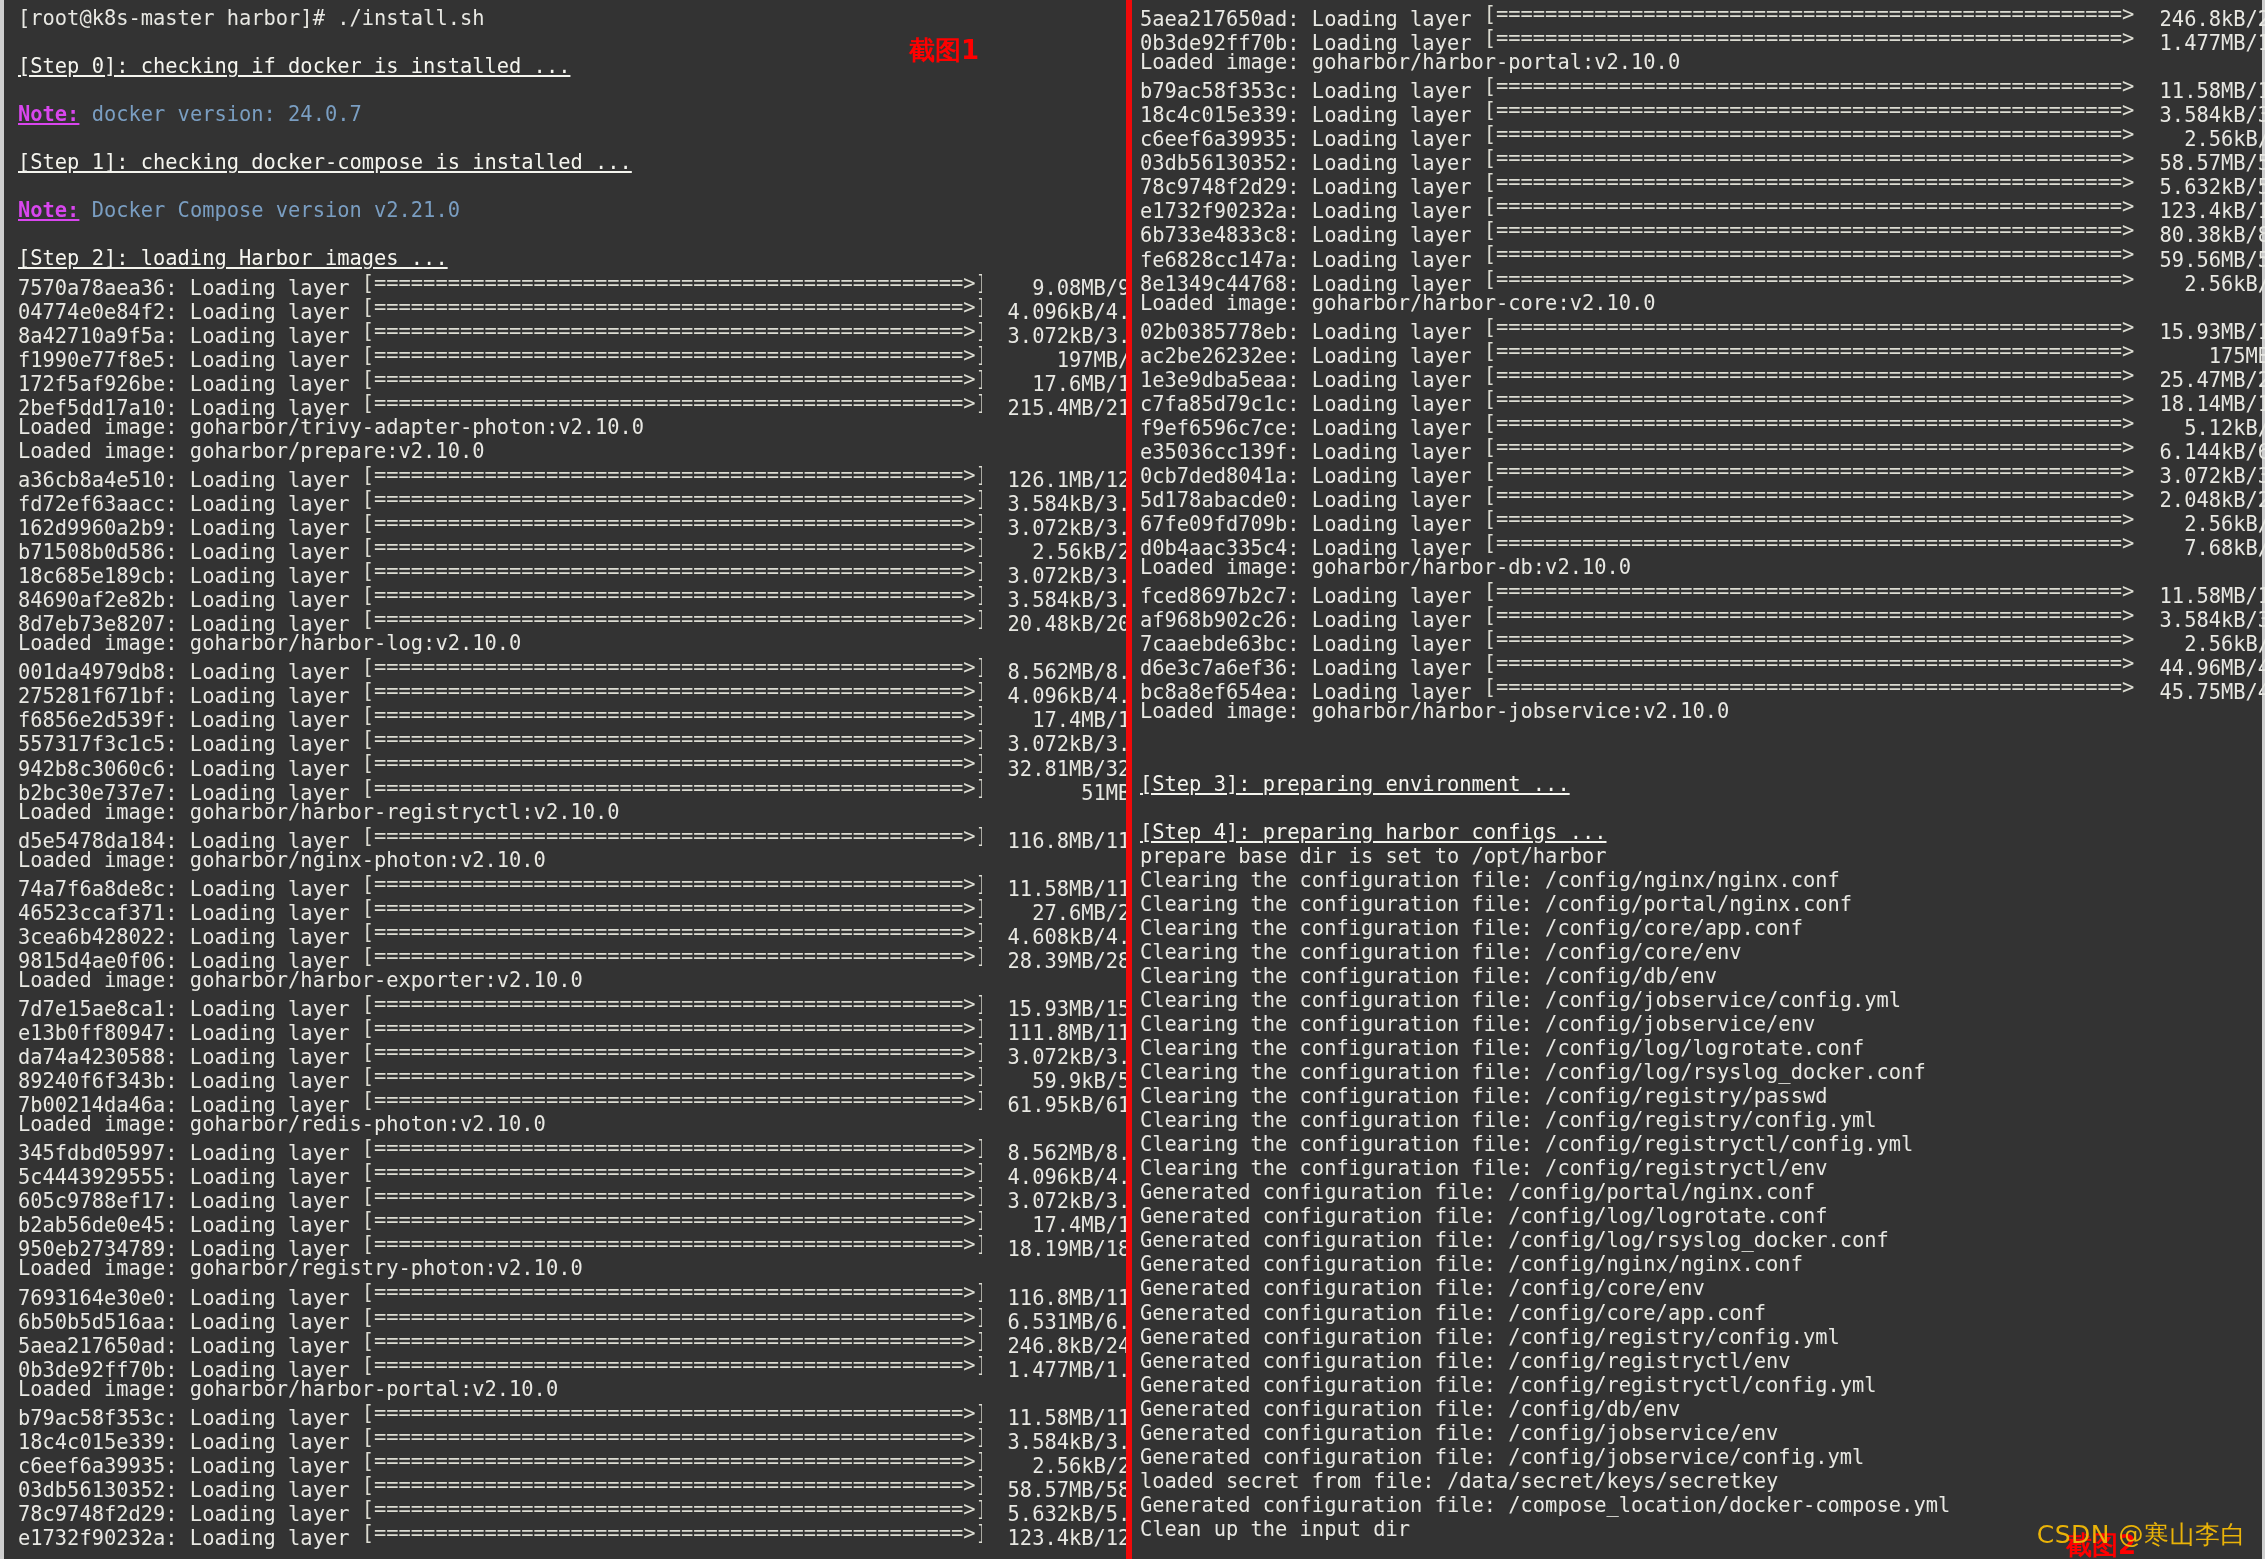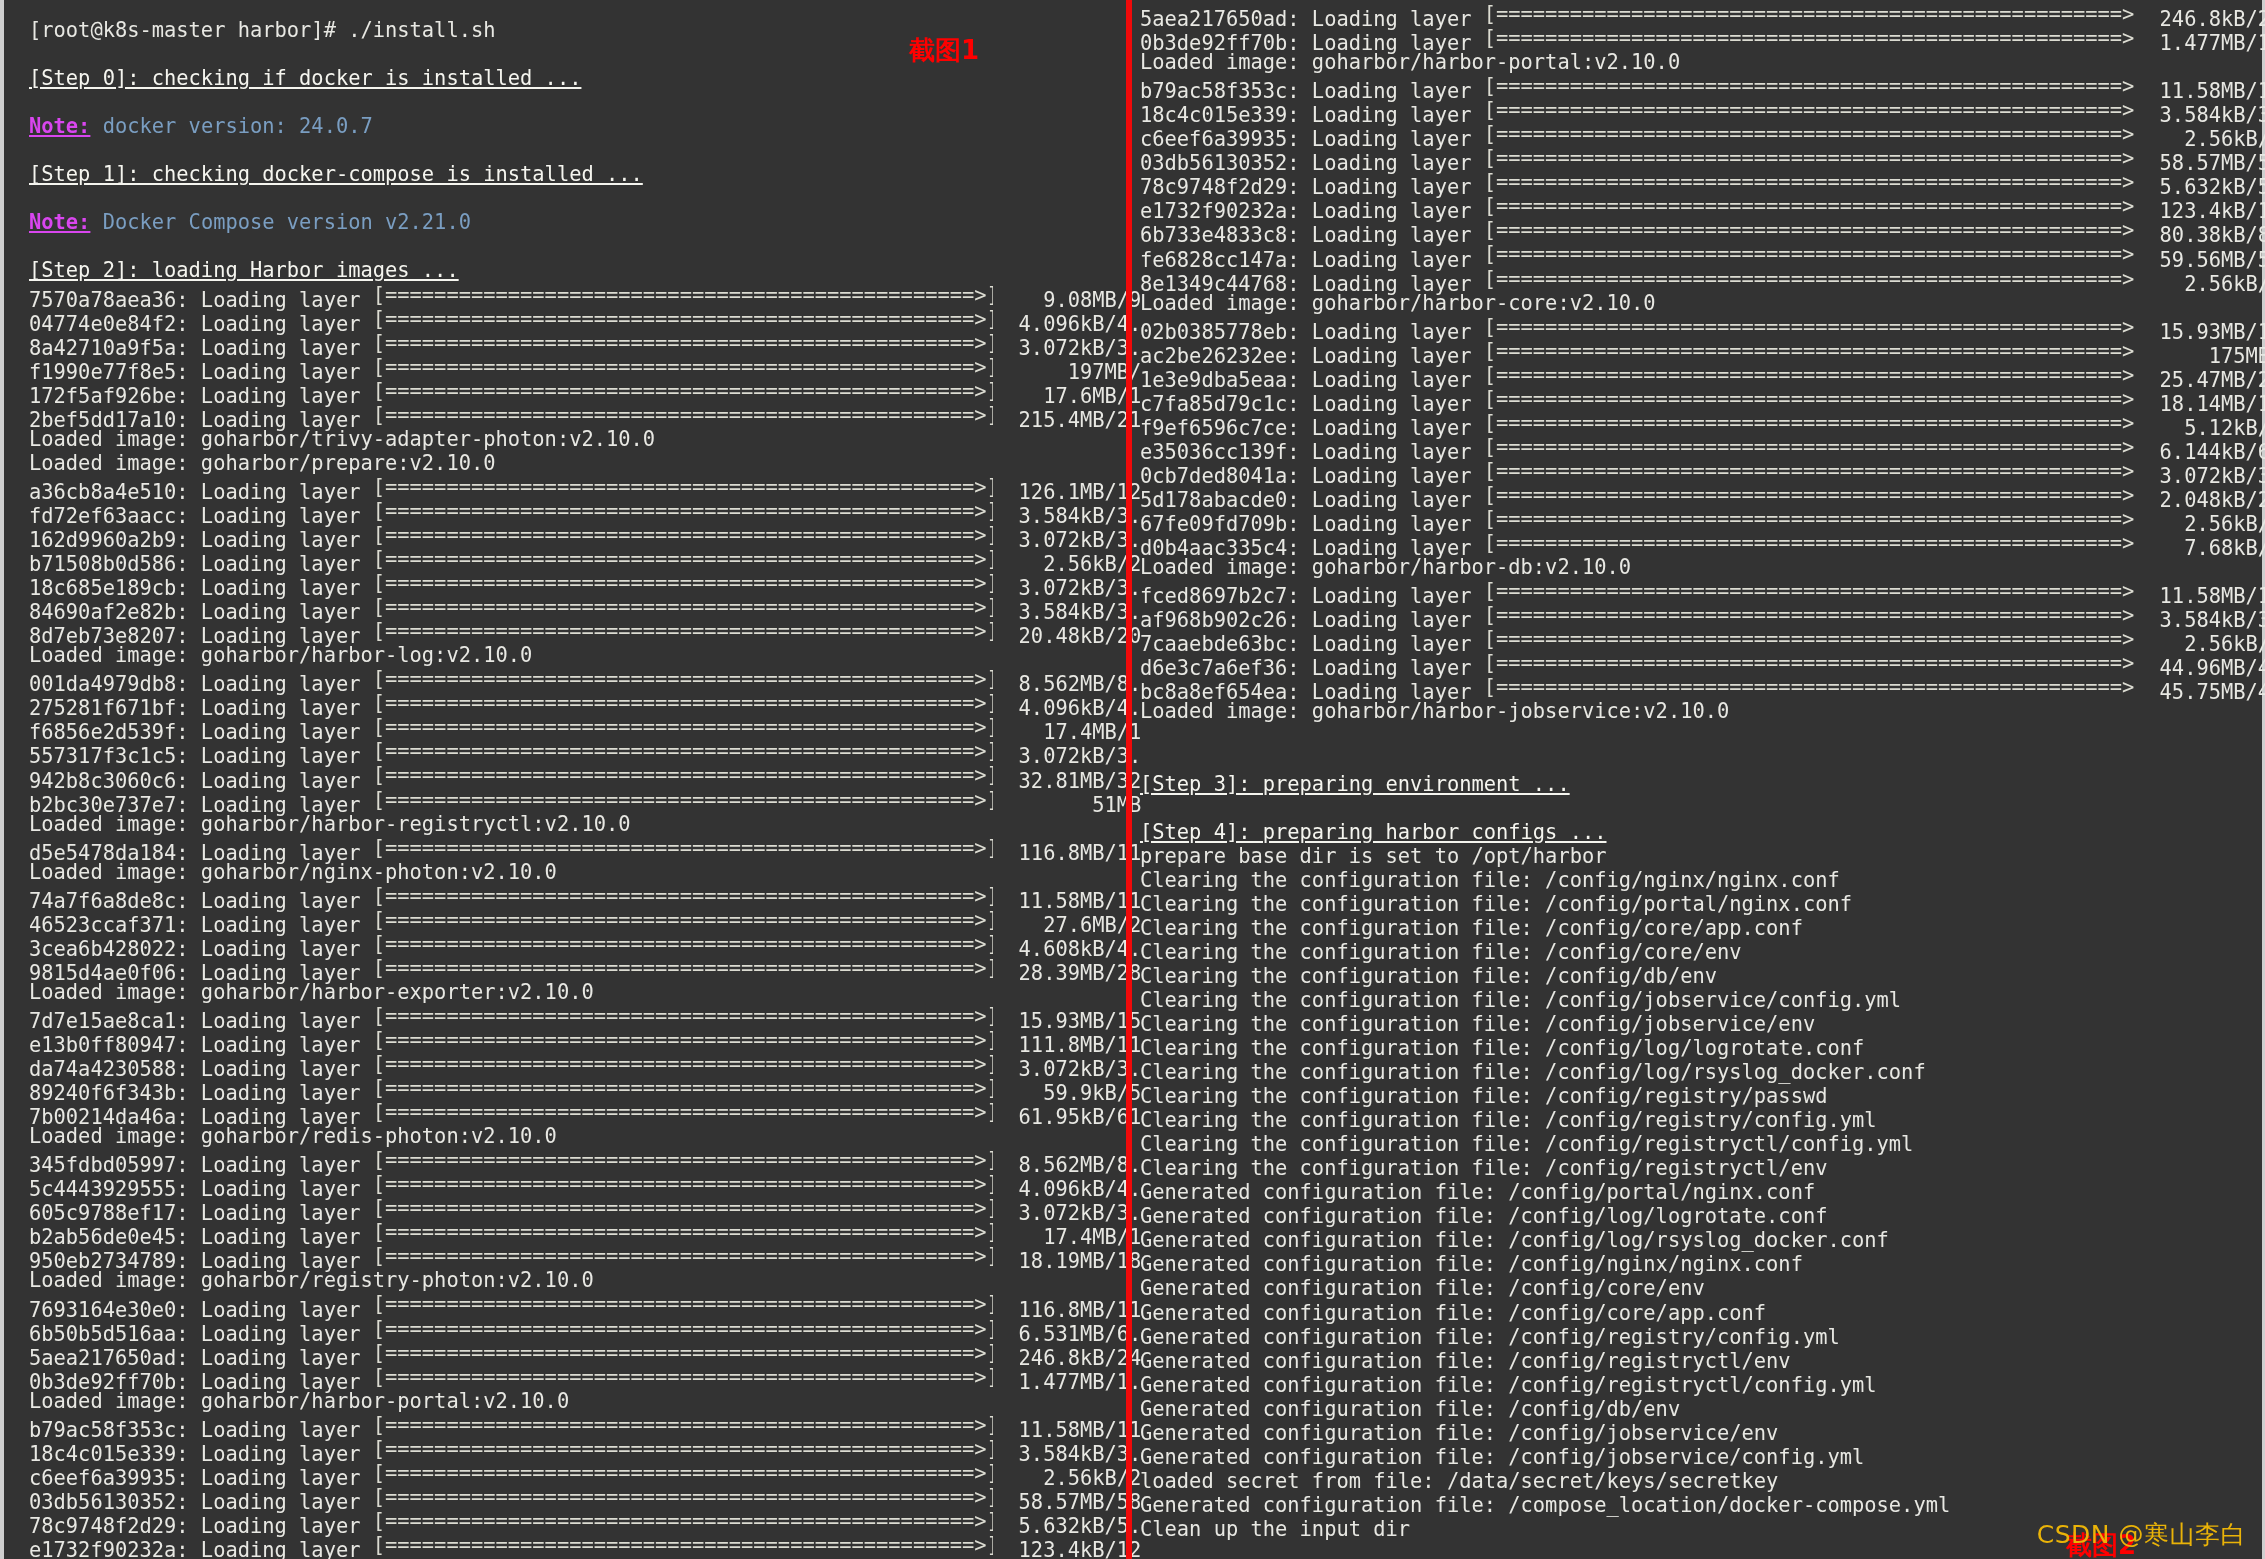--- a/index.html
+++ b/index.html
@@ -26,21 +26,21 @@
     position: absolute;
     top: 0;
     height: 1559px;
     font-size: 20.4px;
     line-height: 24.05px;
     color: #e8e8e3;
     white-space: pre;
     box-sizing: border-box;
     overflow: hidden;
   }
-  #pane-left  { left: 19px;  width: 1118px; padding: 18px 0 0 6px; }
+  #pane-left  { left: 8px;  width: 1118px; padding: 6px 0 0 6px; }
   #pane-right { left: 1128px; width: 1134px; padding: 2px 0 0 8px; }
 
   .divider {
     position: absolute;
     top: 0;
     left: 1122px;
     width: 6px;
     height: 1559px;
     background: #f00a0a;
   }

